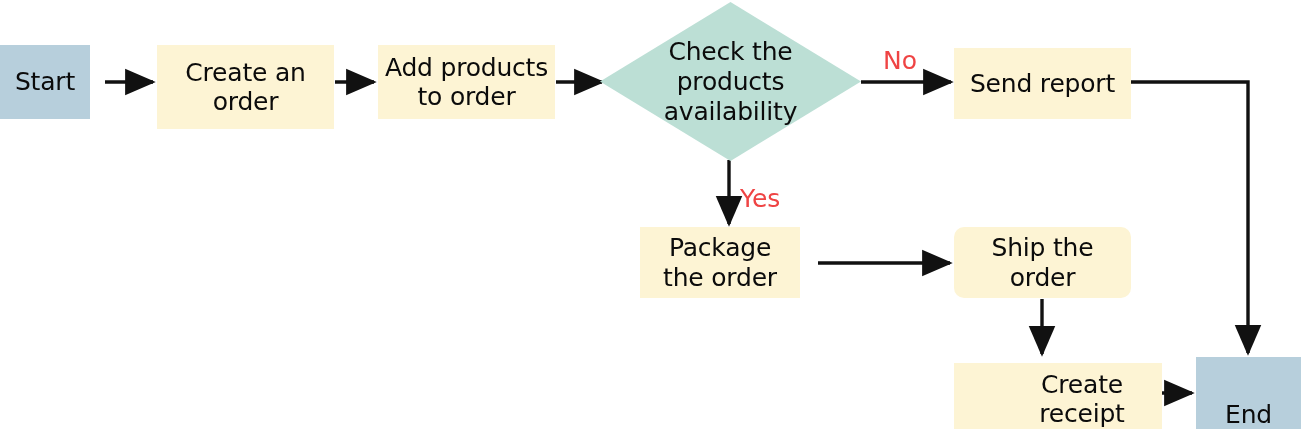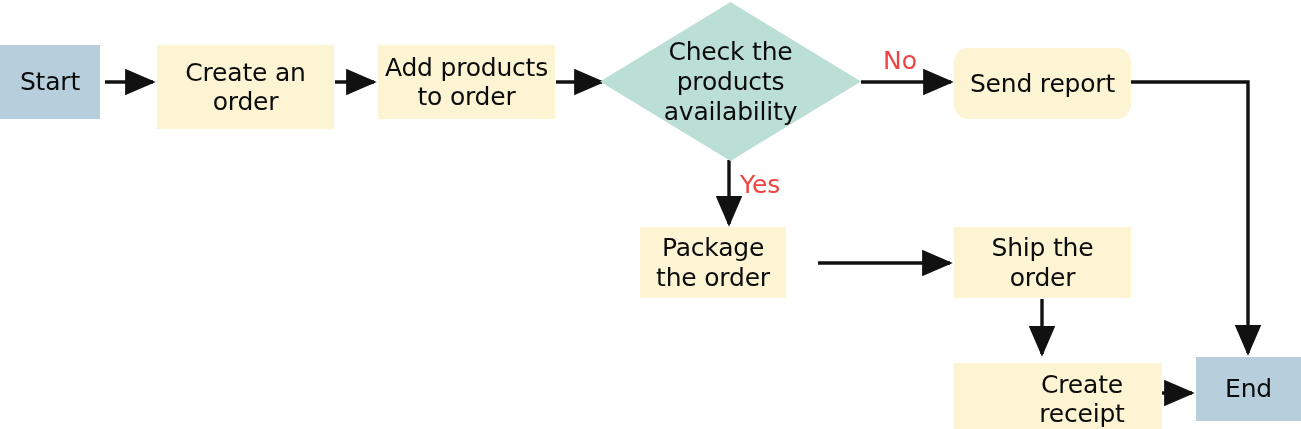--- a/index.html
+++ b/index.html
@@ -102,61 +102,61 @@
 
     <line x1="818" y1="263" x2="950" y2="263" stroke="#111111" stroke-width="3.4" marker-end="url(#arrowhead)"></line>
 
     <line x1="1042" y1="299" x2="1042" y2="354" stroke="#111111" stroke-width="3.4" marker-end="url(#arrowhead)"></line>
 
     <line x1="1131" y1="393" x2="1192" y2="393" stroke="#111111" stroke-width="3.4" marker-end="url(#arrowhead)"></line>
 
     <path d="M1131,82 L1248,82 L1248,353" fill="none" stroke="#111111" stroke-width="3.4" marker-end="url(#arrowhead)"></path>
   </svg>
 
-  <div class="node terminal" style="left:0px; top:45px; width:100px; height:74px;text-align:right;">
+  <div class="node terminal" style="left:0px; top:45px; width:90px; height:74px;text-align:right;">
     <span class="node-label">Start</span>
   </div>
 
   <div class="node process" style="left:157px; top:45px; width:177px; height:84px;">
     <span class="node-label">Create an
 order</span>
   </div>
 
   <div class="node process" style="left:378px; top:45px; width:177px; height:74px;">
     <span class="node-label">Add products
 to order</span>
   </div>
 
   <div class="node decision" style="left:600px; top:2px; width:261px; height:159px;">
     <span class="decision-shape"></span>
     <span class="node-label">Check the
 products
 availability</span>
   </div>
 
-  <div class="node process" style="left:954px; top:48px; width:177px; height:71px;border-radius:14px;">
+  <div class="node process" style="left:954px; top:48px; width:177px; height:71px;">
     <span class="node-label">Send report</span>
   </div>
 
-  <div class="node process" style="left:640px; top:227px; width:146px; height:71px;">
+  <div class="node process" style="left:640px; top:227px; width:160px; height:71px;">
     <span class="node-label">Package
 the order</span>
   </div>
 
-  <div class="node process" style="left:954px; top:227px; width:177px; height:71px;">
+  <div class="node process" style="left:954px; top:227px; width:177px; height:71px;border-radius:10px;">
     <span class="node-label">Ship the
 order</span>
   </div>
 
   <div class="node process" style="left:954px; top:363px; width:208px; height:72px;padding-left:48px;">
     <span class="node-label">Create
 receipt</span>
   </div>
 
-  <div class="node terminal" style="left:1196px; top:357px; width:105px; height:64px;">
+  <div class="node terminal" style="left:1196px; top:357px; width:105px; height:72px;align-items:flex-end;">
     <span class="node-label">End</span>
   </div>
 
   <div class="edge-label" style="left:883px; top:46px;">No</div>
 
-  <div class="edge-label" style="left:740px; top:170px;">Yes</div>
+  <div class="edge-label" style="left:740px; top:184px;">Yes</div>
 
 </div>
 
 </body></html>

